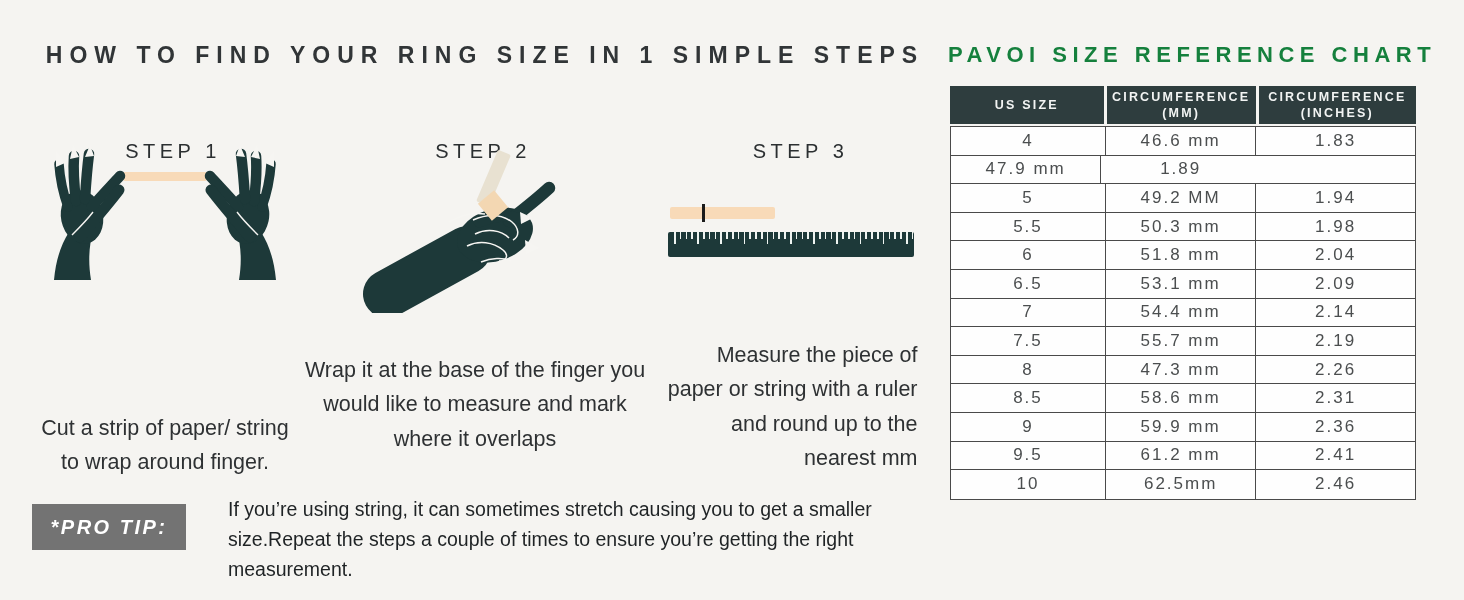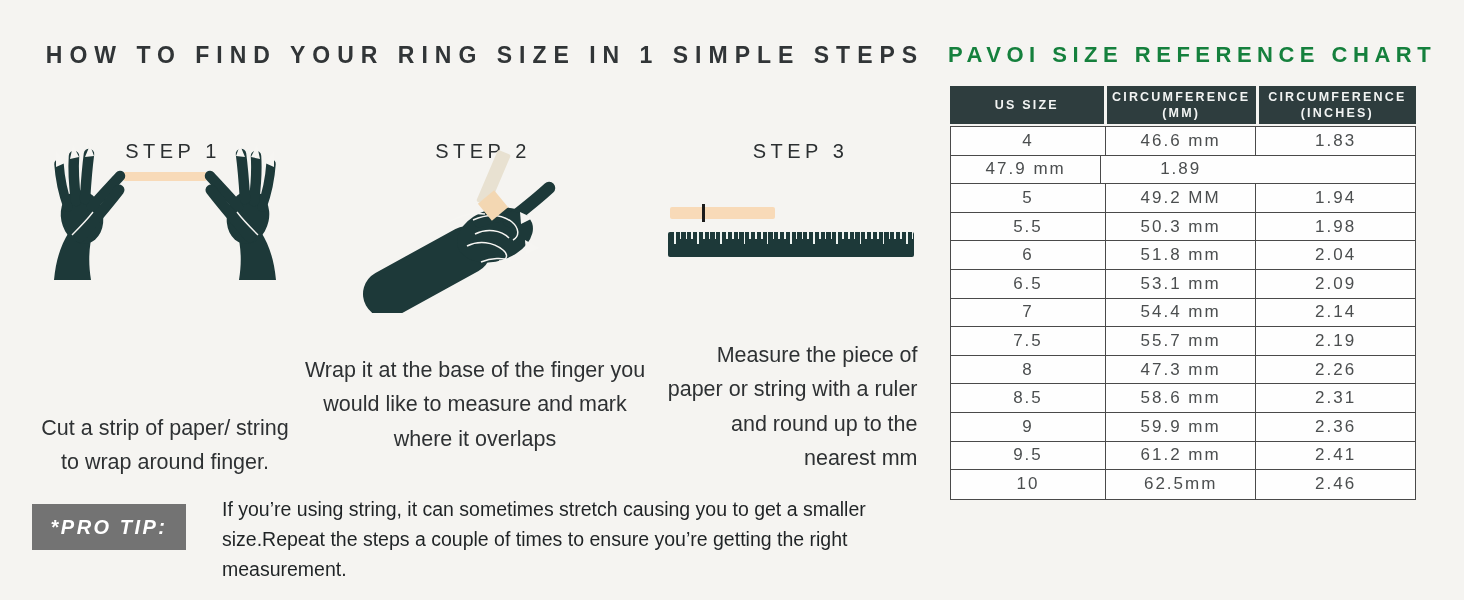--- a/index.html
+++ b/index.html
@@ -57,21 +57,21 @@
   
   .protip-box {
     position:absolute; left:32px; top:504px; width:154px; height:46px;
     background:#737373; display:flex; align-items:center; justify-content:center;
   }
   .protip-label {
     color:#ffffff; font-size:20px; font-style:italic; font-weight:700;
     letter-spacing:2.5px; white-space:nowrap;
   }
   .protip-text {
-    position:absolute; left:222px; top:494px; width:650px;
+    position:absolute; left:228px; top:494px; width:650px;
     font-size:19.5px; line-height:1.55; color:#1f2325;
   }
   
   .right-title {
     position:absolute; left:948px; top:42px; width:470px;
     text-align:center; font-size:22px; font-weight:600;
     letter-spacing:5.5px; color:#15803d; white-space:nowrap;
   }
   .size-table { position:absolute; left:950px; top:86px; width:466px; }
   .thead { display:flex; gap:3px; }

